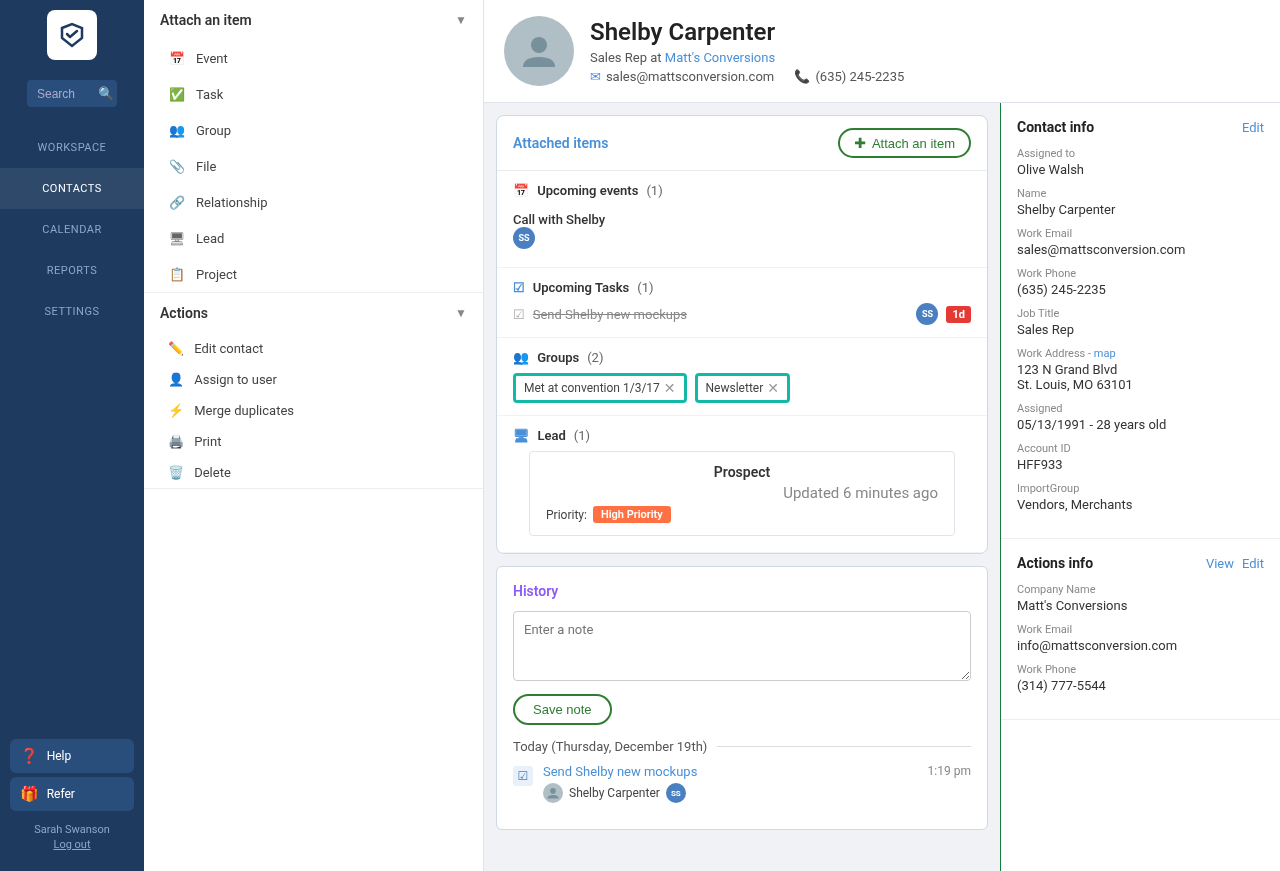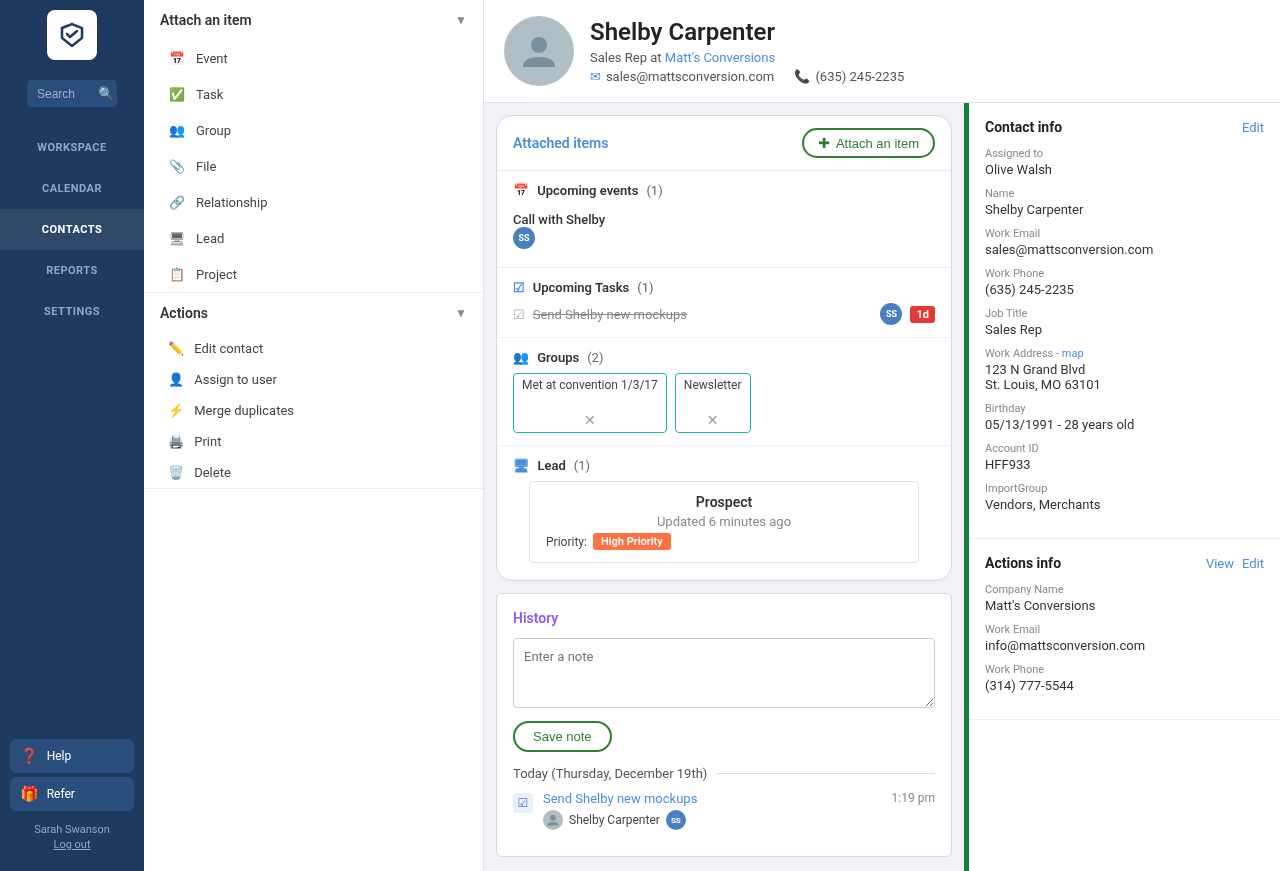--- a/index.html
+++ b/index.html
@@ -6,21 +6,21 @@
     body { font-family: -apple-system, BlinkMacSystemFont, 'Segoe UI', Roboto, sans-serif; font-size: 13px; background: #f0f2f5; display: flex; height: 871px; overflow: hidden; }
 
     
     .sidebar { width: 144px; background: #1e3a5f; display: flex; flex-direction: column; align-items: center; padding-top: 10px; flex-shrink: 0; }
     .sidebar-logo { width: 50px; height: 50px; background: white; border-radius: 8px; display: flex; align-items: center; justify-content: center; margin-bottom: 20px; }
     .sidebar-logo svg { width: 30px; height: 30px; }
     .sidebar-search { background: #2a4e7c; border: none; border-radius: 4px; color: white; padding: 6px 10px; width: 90px; font-size: 12px; display: flex; align-items: center; gap: 6px; cursor: pointer; margin-bottom: 20px; }
     .sidebar-search input { background: transparent; border: none; color: white; font-size: 12px; width: 55px; outline: none; }
     .sidebar-search input::placeholder { color: #aac; }
     .sidebar-nav { width: 100%; }
-    .sidebar-nav-item { color: #8aa8c8; font-size: 11px; font-weight: 700; text-align: center; padding: 14px 0; cursor: pointer; width: 100%; letter-spacing: 0.5px; }
+    .sidebar-nav-item { color: #8aa8c8; font-size: 11px; font-weight: 400; text-align: center; padding: 14px 0; cursor: pointer; width: 100%; letter-spacing: 0.5px; }
     .sidebar-nav-item:hover, .sidebar-nav-item.active { color: white; background: rgba(255,255,255,0.08); }
     .sidebar-bottom { margin-top: auto; width: 100%; padding: 10px 0; }
     .sidebar-btn { display: flex; align-items: center; gap: 8px; background: #2a4e7c; border-radius: 6px; margin: 4px 10px; padding: 8px 10px; color: white; font-size: 12px; cursor: pointer; }
     .sidebar-user { color: #8aa8c8; font-size: 11px; text-align: center; padding: 8px 0 2px; }
     .sidebar-logout { color: #8aa8c8; font-size: 11px; text-align: center; padding-bottom: 10px; cursor: pointer; text-decoration: underline; }
 
     
     .panel { width: 340px; background: white; border-right: 1px solid #e0e4ea; flex-shrink: 0; overflow-y: auto; }
     .panel-section { border-bottom: 1px solid #eee; }
     .panel-header { display: flex; align-items: center; justify-content: space-between; padding: 12px 16px; cursor: pointer; }
@@ -44,44 +44,44 @@
     .profile-role { font-size: 13px; color: #555; margin-bottom: 4px; }
     .profile-role a { color: #4a90d9; text-decoration: none; }
     .profile-contacts { display: flex; gap: 20px; }
     .profile-contact-item { display: flex; align-items: center; gap: 5px; color: #555; font-size: 13px; }
 
     
     .content-area { flex: 1; display: flex; overflow: hidden; }
     .content-main { flex: 1; overflow-y: auto; padding: 12px; }
 
     
-    .card { background: white; border: 1px solid #d0d8e4; border-radius: 16px; margin-bottom: 12px; overflow: hidden; }
+    .card { background: white; border: 1px solid #d0d8e4; border-radius: 8px; margin-bottom: 12px; overflow: hidden; }
     .card-header { display: flex; align-items: center; justify-content: space-between; padding: 12px 16px; border-bottom: 1px solid #e8ecf0; }
     .card-header-title { font-size: 14px; font-weight: 600; color: #4a90d9; }
     .attach-btn { display: flex; align-items: center; gap: 6px; background: white; border: 2px solid #2e7d32; border-radius: 20px; color: #2e7d32; padding: 5px 14px; font-size: 13px; font-weight: 500; cursor: pointer; }
 
     
     .item-section { padding: 12px 16px; border-bottom: 1px solid #f0f2f5; }
     .item-section-header { display: flex; align-items: center; gap: 8px; font-size: 13px; font-weight: 600; color: #333; margin-bottom: 8px; }
     .item-section-count { color: #666; font-weight: 400; }
     .event-item { padding: 6px 0; }
     .event-title { font-size: 13px; color: #333; font-weight: 500; }
     .event-date { font-size: 12px; color: #666; margin: 2px 0; }
     .avatar-badge { width: 22px; height: 22px; border-radius: 50%; background: #4a7fc1; display: inline-flex; align-items: center; justify-content: center; color: white; font-size: 9px; font-weight: 700; }
     .task-item { display: flex; align-items: center; gap: 8px; }
     .task-text { font-size: 13px; color: #888; text-decoration: line-through; flex: 1; }
     .badge-ss { width: 22px; height: 22px; border-radius: 50%; background: #4a7fc1; display: inline-flex; align-items: center; justify-content: center; color: white; font-size: 9px; font-weight: 700; }
     .badge-1d { background: #e53935; color: white; padding: 2px 6px; border-radius: 3px; font-size: 11px; font-weight: 700; }
     .group-tags { display: flex; gap: 8px; flex-wrap: wrap; }
-    .group-tag { display: flex; align-items: center; gap: 20px; border: 1px solid #14b8a6; border-radius: 4px; padding: 4px 8px; font-size: 12px; color: #444; cursor: pointer; flex-direction: column; }
+    .group-tag { display: flex; align-items: center; gap: 4px; border: 3px solid #14b8a6; border-radius: 4px; padding: 4px 8px; font-size: 12px; color: #444; cursor: pointer; }
 
     
     .lead-card { background: white; border: 1px solid #e0e4ea; border-radius: 4px; padding: 12px 16px; margin: 4px 16px; }
     .lead-card-title { font-size: 14px; font-weight: 600; color: #333; text-align: center; }
-    .lead-card-updated { font-size: 13px; color: #888; text-align: center; margin: 4px 0; }
+    .lead-card-updated { font-size: 15px; color: #888; text-align: right; margin: 4px 0; }
     .lead-card-priority { display: flex; align-items: center; gap: 6px; font-size: 12px; color: #444; }
     .priority-badge { background: #ff7043; color: white; padding: 2px 8px; border-radius: 3px; font-size: 11px; font-weight: 600; }
 
     
     .history-card { background: white; border: 1px solid #d0d8e4; border-radius: 6px; padding: 16px; margin-bottom: 12px; }
     .history-title { font-size: 14px; font-weight: 600; color: #8b5cf6; margin-bottom: 12px; }
     .history-note { width: 100%; border: 1px solid #ccc; border-radius: 4px; padding: 10px; font-size: 13px; color: #aaa; resize: vertical; height: 70px; font-family: inherit; outline: none; }
     .save-note-btn { margin-top: 10px; background: white; border: 2px solid #2e7d32; border-radius: 20px; color: #2e7d32; padding: 6px 18px; font-size: 13px; font-weight: 400; cursor: pointer; }
     .history-date-header { display: flex; align-items: center; gap: 10px; margin: 14px 0 10px; }
     .history-date-label { font-size: 13px; color: #555; white-space: nowrap; }
@@ -90,21 +90,21 @@
     .history-entry-icon { width: 20px; height: 20px; border-radius: 3px; background: #e8f0fa; display: flex; align-items: center; justify-content: center; color: #4a7fc1; font-size: 12px; flex-shrink: 0; margin-top: 2px; }
     .history-entry-text { flex: 1; }
     .history-entry-link { color: #4a90d9; text-decoration: none; font-size: 13px; }
     .history-entry-meta { display: flex; align-items: center; gap: 6px; margin-top: 4px; }
     .history-entry-time { font-size: 12px; color: #888; margin-left: auto; }
     .mini-avatar { width: 20px; height: 20px; border-radius: 50%; background: #b0bec5; display: inline-flex; align-items: center; justify-content: center; overflow: hidden; flex-shrink: 0; }
     .mini-avatar svg { width: 14px; height: 14px; fill: #78909c; }
     .mini-badge-ss { width: 20px; height: 20px; border-radius: 50%; background: #4a7fc1; display: inline-flex; align-items: center; justify-content: center; color: white; font-size: 8px; font-weight: 700; }
 
     
-    .right-panel { width: 316px; background: white; border-left: 5px solid #15803d; overflow-y: auto; flex-shrink: 0; }
+    .right-panel { width: 280px; background: white; border-left: 1px solid #15803d; overflow-y: auto; flex-shrink: 0; }
     .right-section { padding: 16px; border-bottom: 1px solid #eee; }
     .right-section-header { display: flex; align-items: center; justify-content: space-between; margin-bottom: 12px; }
     .right-section-title { font-size: 14px; font-weight: 700; color: #222; }
     .right-edit-link { color: #4a90d9; font-size: 13px; cursor: pointer; text-decoration: none; }
     .right-field { margin-bottom: 10px; }
     .right-field-label { font-size: 11px; color: #888; margin-bottom: 2px; }
     .right-field-value { font-size: 13px; color: #333; }
     .map-link { color: #4a90d9; text-decoration: none; font-size: 11px; }
   </style>
 </head>
@@ -116,22 +116,22 @@
       <path d="M5 8 L15 4 L25 8 L25 18 L15 26 L5 18 Z" fill="none" stroke="#1e3a5f" stroke-width="2.5"></path>
       <path d="M10 14 L13 17 L20 11" fill="none" stroke="#1e3a5f" stroke-width="2.5" stroke-linecap="round" stroke-linejoin="round"></path>
     </svg>
   </div>
   <div class="sidebar-search">
     <input type="text" placeholder="Search" style="">
     <span style="color:#8aa8c8;font-size:13px;">🔍</span>
   </div>
   <nav class="sidebar-nav">
     <div class="sidebar-nav-item">WORKSPACE</div>
+    <div class="sidebar-nav-item active">CONTACTS</div>
     <div class="sidebar-nav-item">CALENDAR</div>
-    <div class="sidebar-nav-item active">CONTACTS</div>
     <div class="sidebar-nav-item">REPORTS</div>
     <div class="sidebar-nav-item">SETTINGS</div>
   </nav>
   <div class="sidebar-bottom">
     <div class="sidebar-btn">
       <span style="font-size:15px;">❓</span>
       <span>Help</span>
     </div>
     <div class="sidebar-btn">
       <span style="font-size:15px;">🎁</span>
@@ -368,21 +368,21 @@
         <div class="right-field">
           <div class="right-field-label">
             <span>Work Address</span>
             <span> - </span>
             <a href="#" class="map-link">map</a>
           </div>
           <div class="right-field-value">123 N Grand Blvd</div>
           <div class="right-field-value">St. Louis, MO 63101</div>
         </div>
         <div class="right-field">
-          <div class="right-field-label">Birthday</div>
+          <div class="right-field-label">Assigned</div>
           <div class="right-field-value">
             <span>05/13/1991</span>
             <span>- 28 years old</span>
           </div>
         </div>
         <div class="right-field">
           <div class="right-field-label">Account ID</div>
           <div class="right-field-value">HFF933</div>
         </div>
         <div class="right-field">

